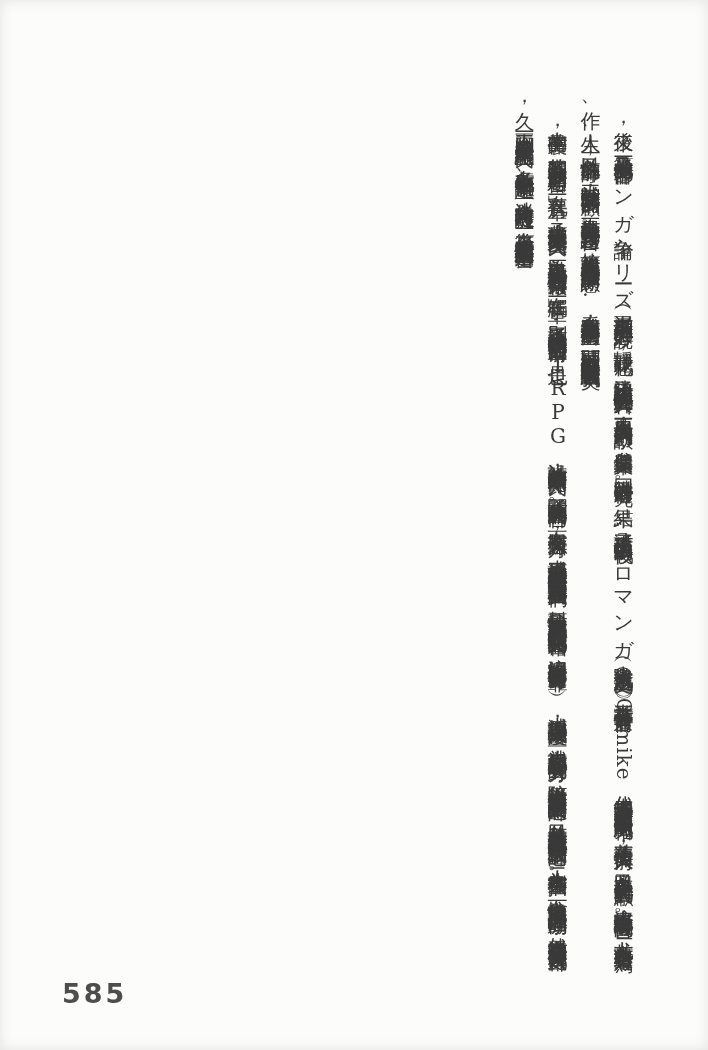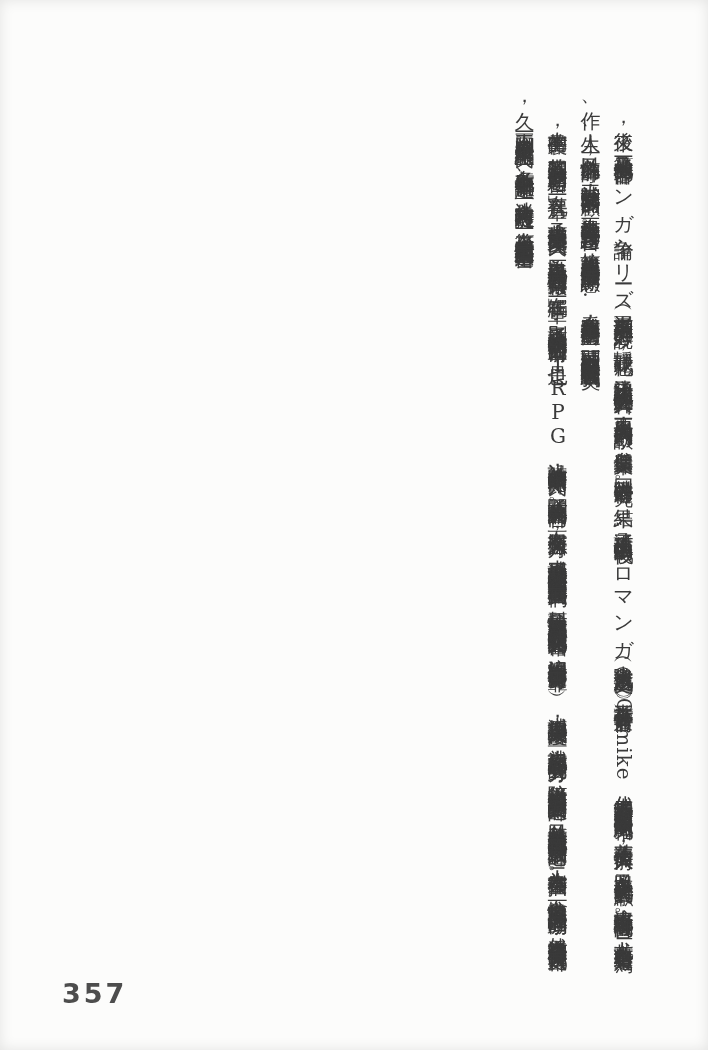--- a/index.html
+++ b/index.html
@@ -55,15 +55,15 @@
 </head>
 <body>
 
 <div class="page">
 
   <div class="text-block">
     <p>後來，筆者又被他的另一部著作『マンガ争論シリーズ（漫畫之爭系列）』的理念「好好說、靜靜聽」感化，決定除了訪談紀錄和文史性的資料外，更要親自與業內的人們對談，參與這個業界，同時從內外進行研究。結果，才誕生了這種由已故的『戰後エロマンガ史（戰後成人漫畫史）』（二〇一〇，青林工藝舍）作者兼前Comike代表的米澤嘉博和永山薰兩人相加後除以十的研究風格；若非這兩位偉大前人，以及眾多次文化研究者的貢獻，這本書也絕對沒有機會問世。尤其永山薰對筆者更是寫作、人生、以及性癖的導師，平時就受到其非常多的照顧，更在執筆本書時得到其諸多建言。故筆者想藉此機會向永山老師致上最深的謝意……看在我將您捧得這麼高的份上，請問可以把之前在您那兒投稿的稿費發給我了嗎（笑）。</p>
     <p><span>本書的製作，真的得到了非常多人的幫助和建言。在「乳房」一章，承蒙成人媒體研究家安田理央氏，為巨乳史提供了三次元領域的寶貴情報；在「觸手」一章，則委託了筆者大學時代科幻研究會的前輩，也是</span><span class="upright">TRPG</span><span>設計師兼作家的朱鷺田祐介氏，審閱了克蘇魯相關的內容。而在資料來源方面，也感謝平常總是承蒙照顧的明治大學米澤嘉博紀念圖書館的員工們，幫忙尋找貴重的雜誌圖版資料（若想尋找次文化相關的書籍，這裡絕對比國會圖書館還要可靠！）。也感謝每次提到成人漫畫，就忘記貴為作家和研究者的身分，陪筆者徹夜暢談的漫畫家甘詰留太老師，以及替筆者的商業誌連載作品提供可愛插畫的枝空老師，二人為本書製作插圖。百忙中真的非常感謝二位老師的協助。然後還有陪筆者奮鬥得比任何人都更久，兩人三腳一路走過來的責編村上氏。多虧有他在筆者偏離主題、迷失方向時適時提醒；在筆者一心只想把所有想寫的東西塞進書</span></p>
   </div>
 
-  <div class="page-number">357</div>
+  <div class="page-number">585</div>
 
 </div>
 
 </body></html>

